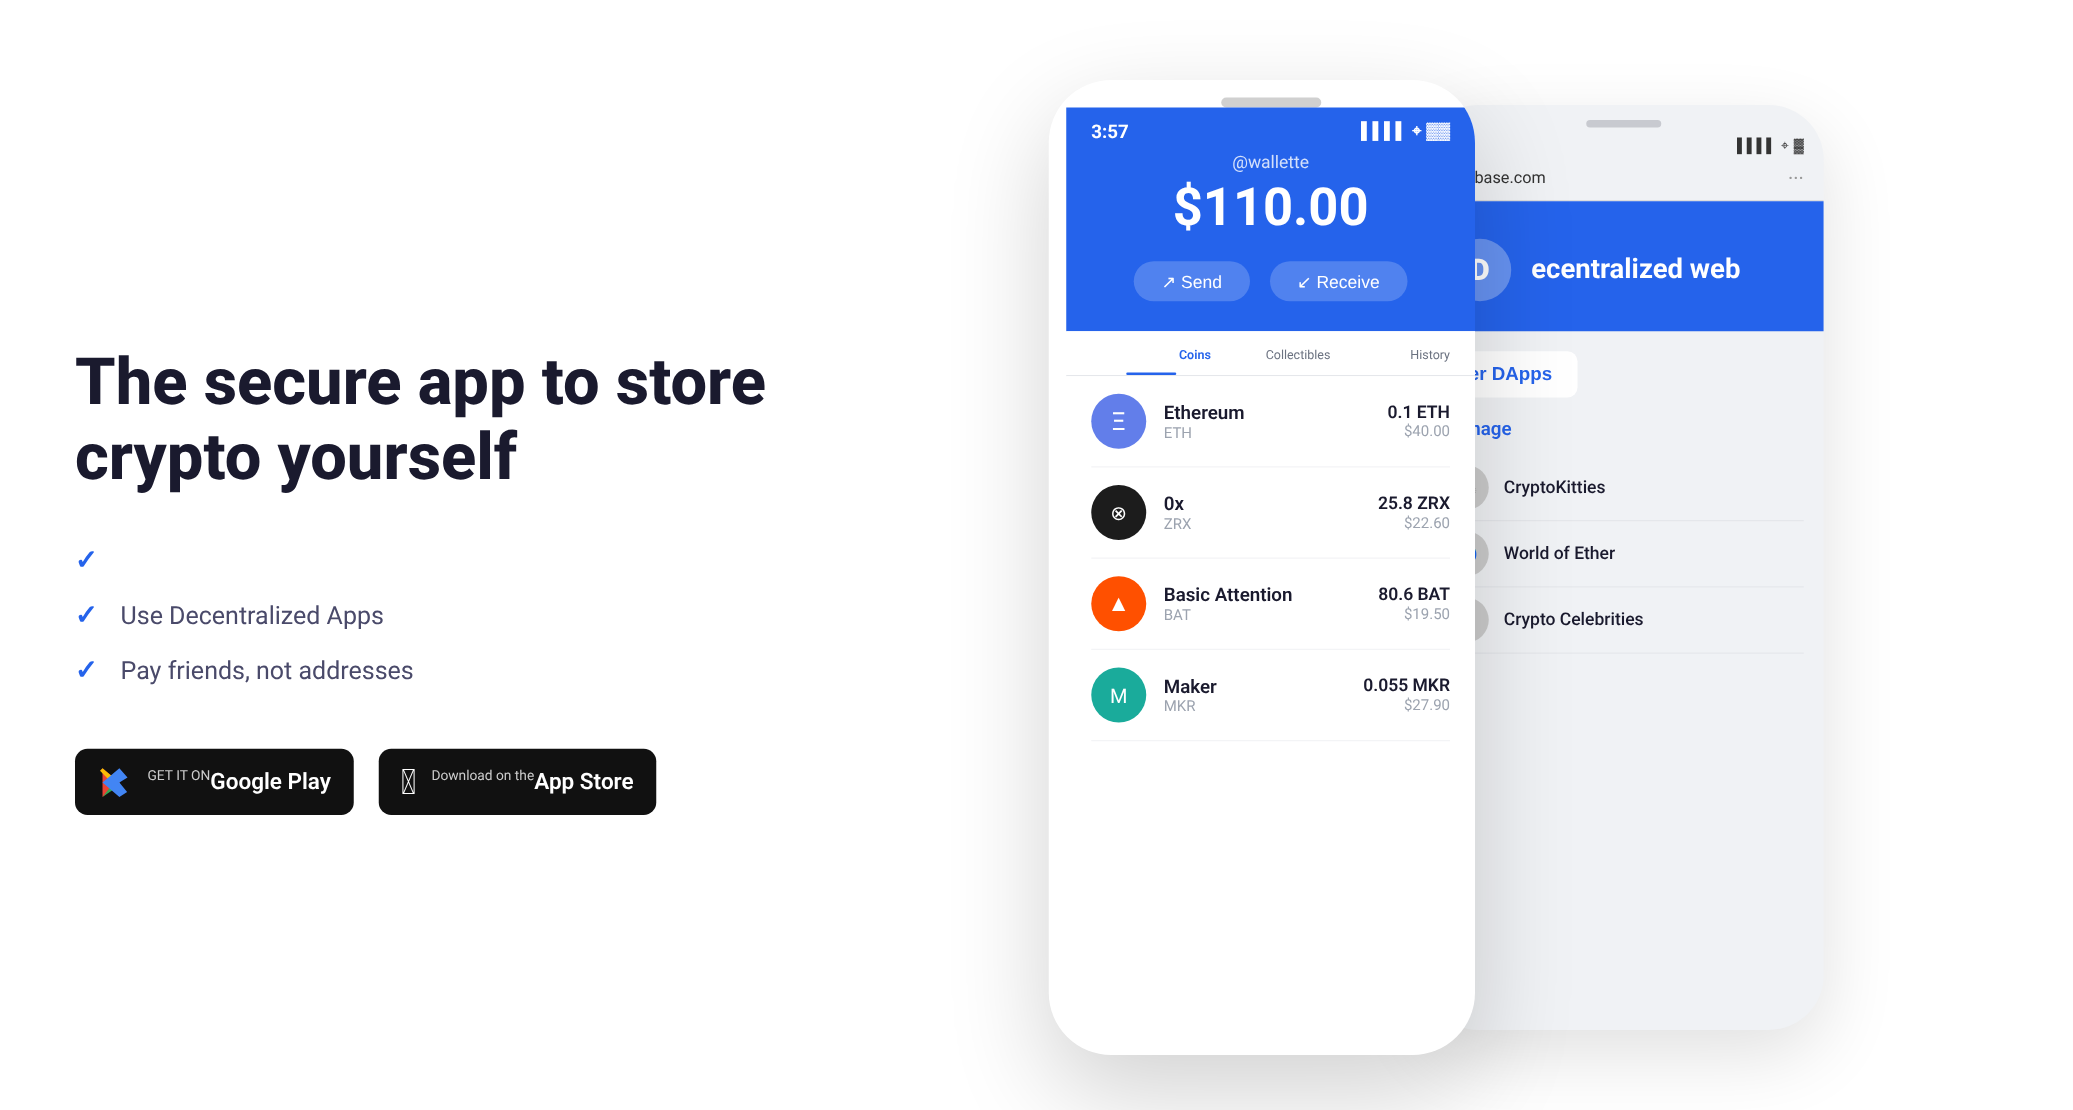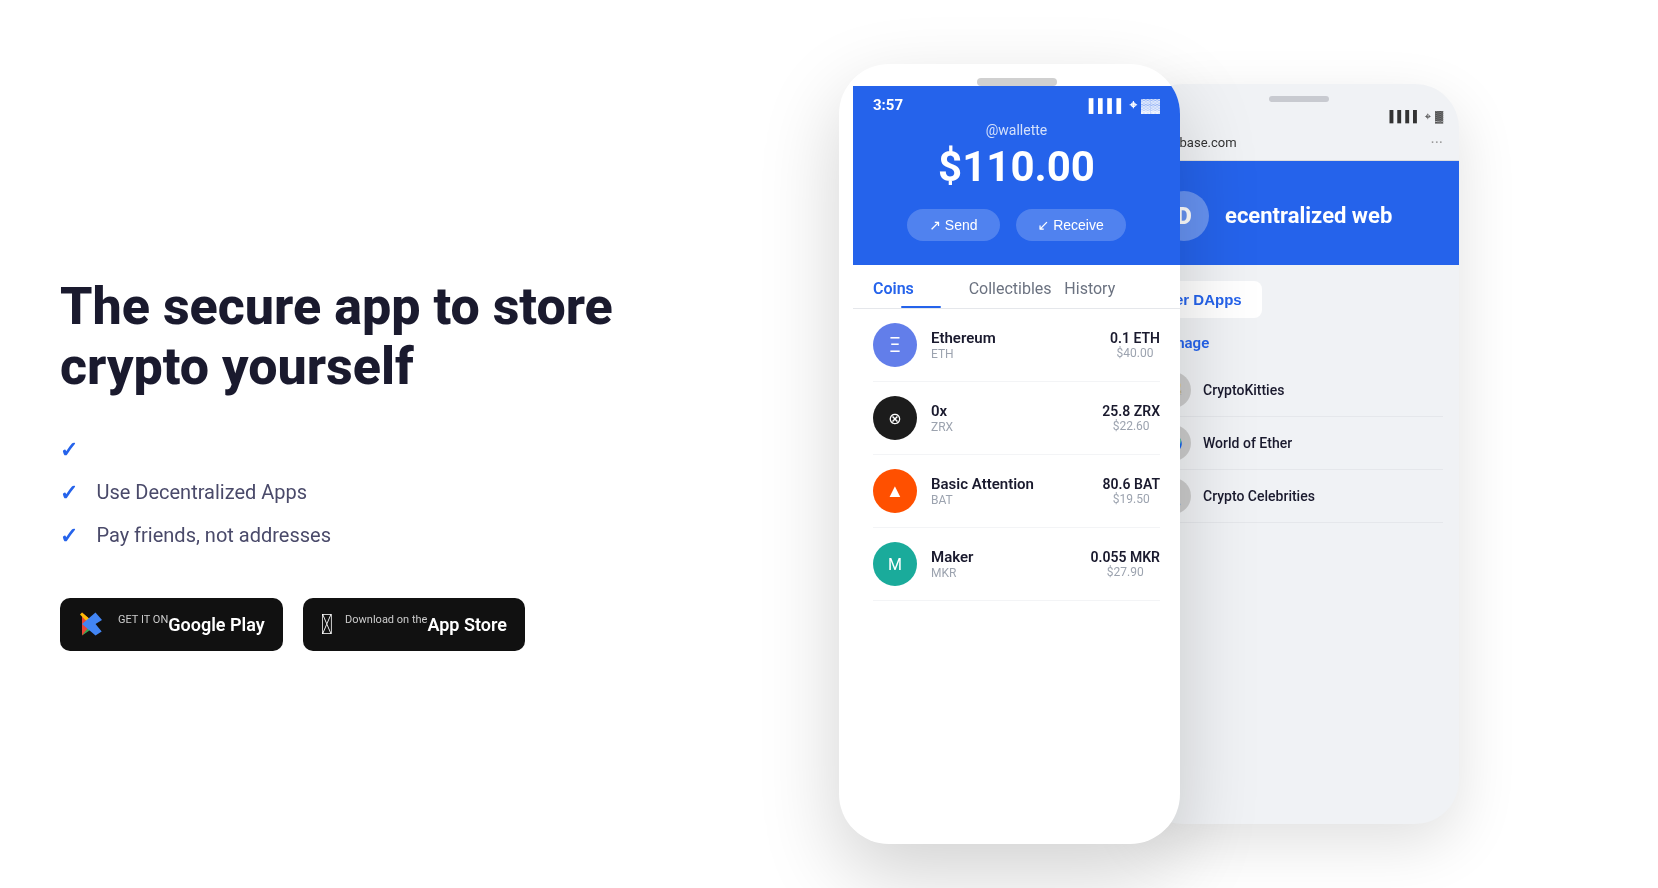--- a/index.html
+++ b/index.html
@@ -217,23 +217,23 @@
     
     .phone-tabs {
       display: flex;
       border-bottom: 1px solid #e5e7eb;
       background: #fff;
       padding: 0 20px;
     }
 
     .phone-tab {
       flex: 1;
-      text-align: left;
+      text-align: right;
       padding: 14px 0 10px;
-      font-size: 16px;
+      font-size: 10px;
       color: #6b7280;
       cursor: pointer;
       position: relative;
     }
 
     .phone-tab.active {
       color: #2563eb;
       font-weight: 600;
     }
 
@@ -288,21 +288,21 @@
       font-weight: 600;
       color: #1a1a2e;
     }
 
     .coin-symbol {
       font-size: 12px;
       color: #9ca3af;
     }
 
     .coin-amounts {
-      text-align: center;
+      text-align: right;
     }
 
     .coin-amount {
       font-size: 14px;
       font-weight: 600;
       color: #1a1a2e;
     }
 
     .coin-usd {
       font-size: 12px;

